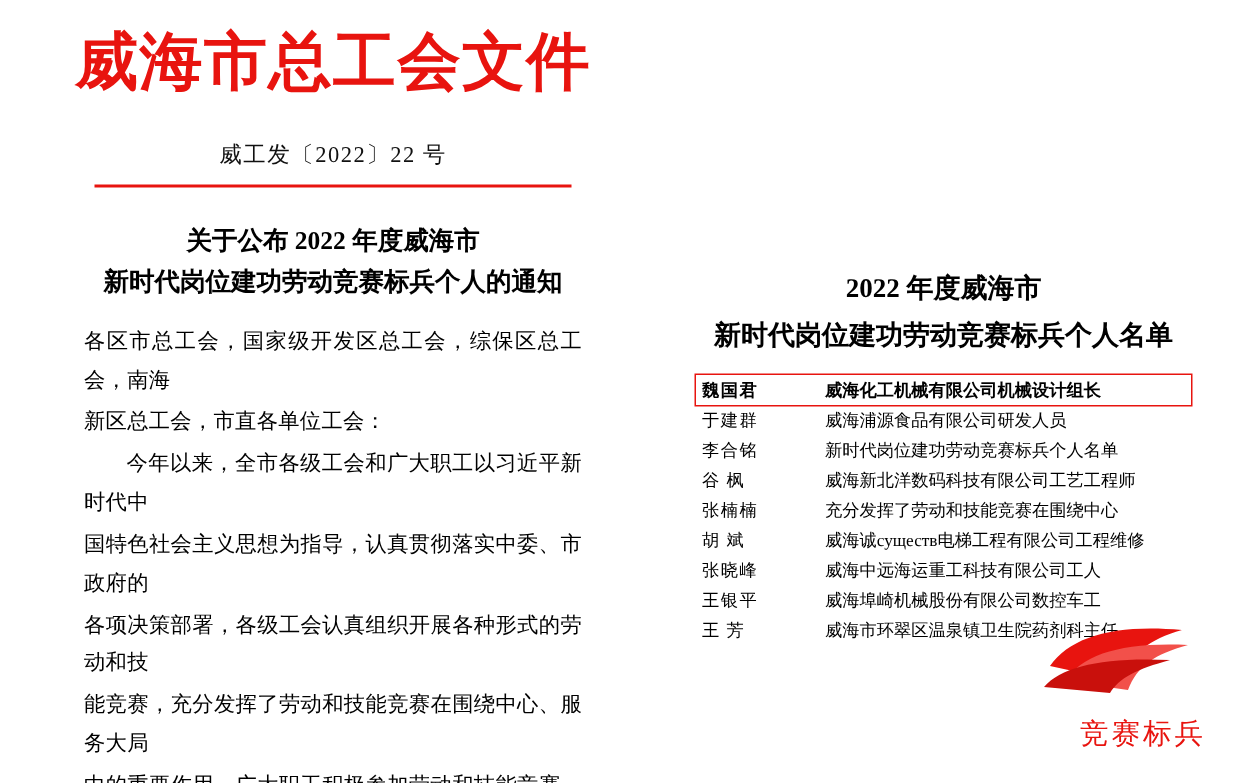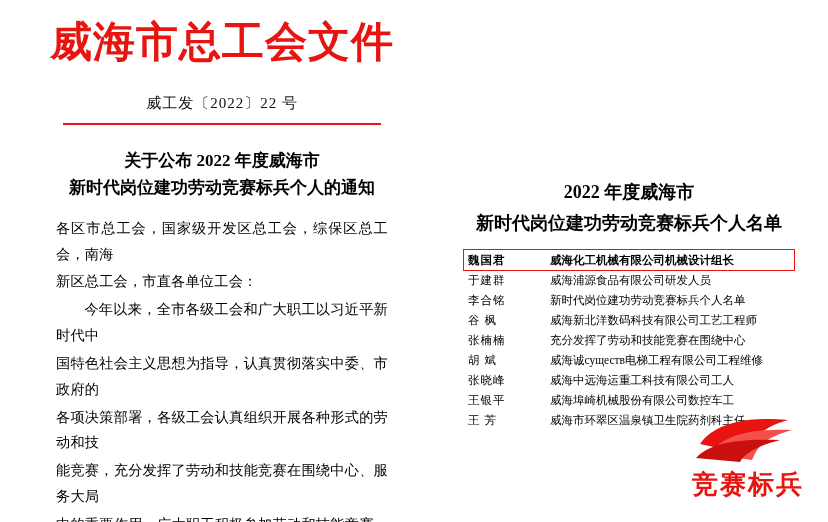--- a/index.html
+++ b/index.html
@@ -135,22 +135,22 @@
     right: 8px;
     top: 0px;
     width: 110px;
     height: 48px;
   }
   .stamp-text {
     position: absolute;
     right: 10px;
     bottom: 8px;
     color: #e8140f;
-    font-weight: bold;
-    font-size: 26px;
+    font-weight: normal;
+    font-size: 19px;
     letter-spacing: 2px;
     font-family: "Liberation Sans", sans-serif;
   }
 </style>
 </head>
 <body>
 
 <div class="page">
 
   <div class="doc-left">

